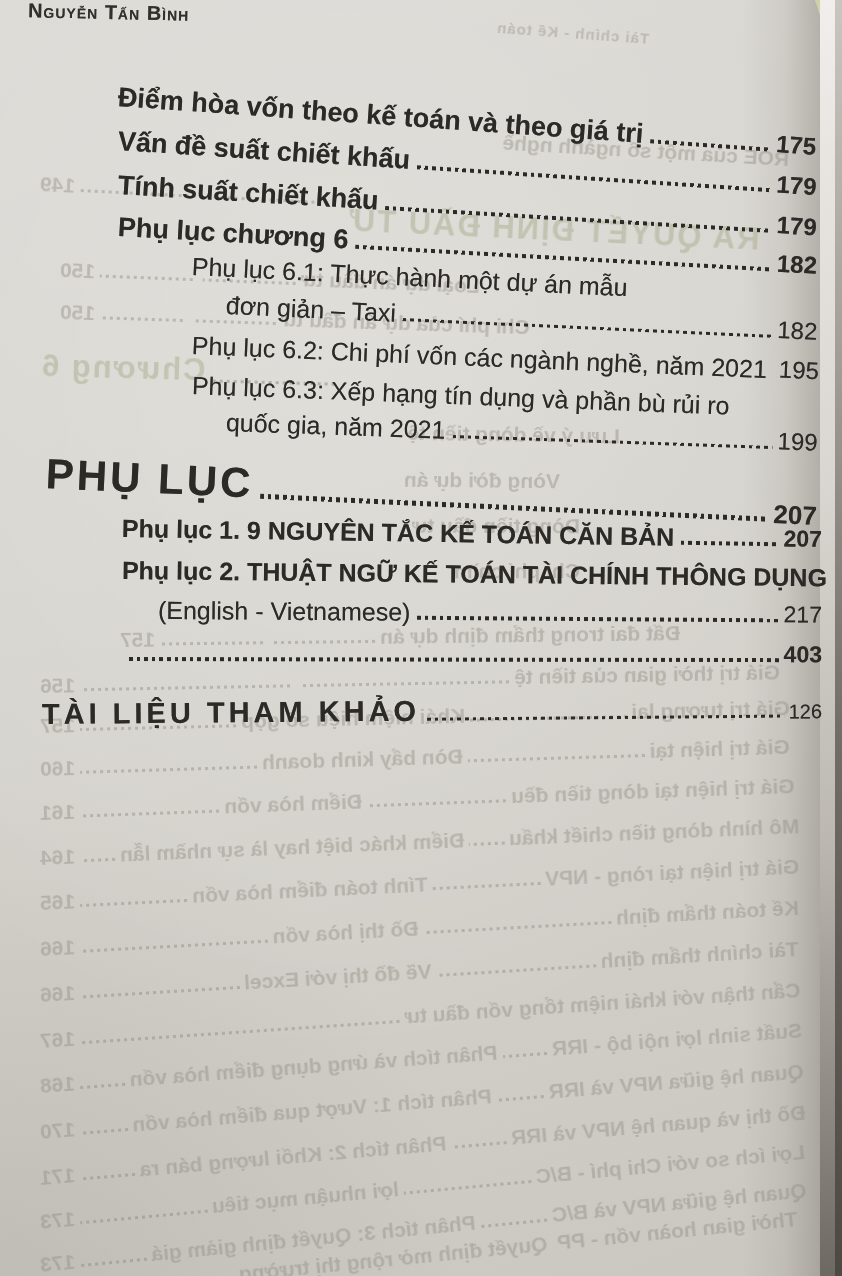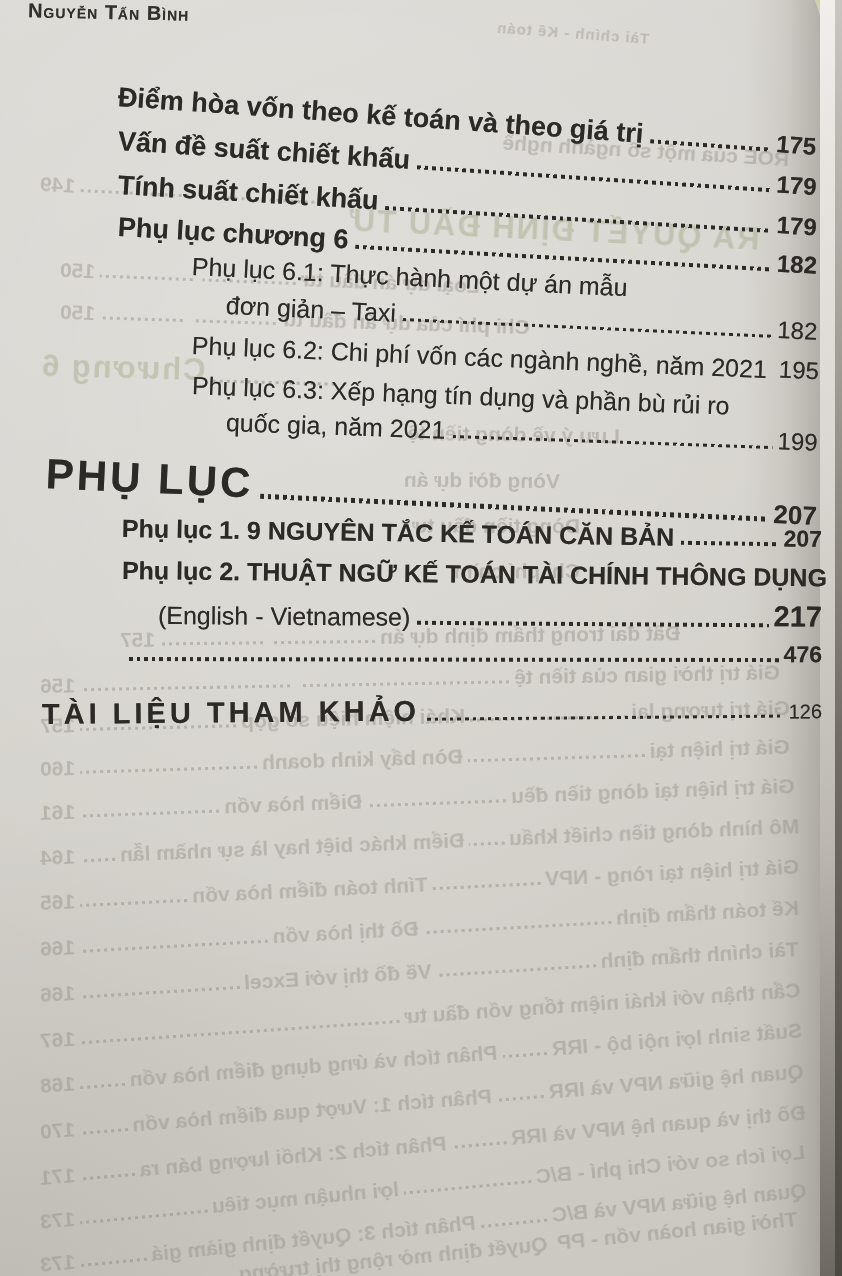--- a/index.html
+++ b/index.html
@@ -40,21 +40,21 @@
   .lv-sub .pg{font-size:24px;font-weight:400;}
   .lv-subcont{font-size:25px;font-weight:400;}
   .lv-subcont .dots{height:3px;}
   .lv-subcont .pg{font-size:24px;font-weight:400;}
   .lv-heading{font-size:42px;font-weight:800;letter-spacing:3px;}
   .lv-heading .pg{font-size:26px;letter-spacing:0;}
   .lv-heading .dots{height:5px;margin-bottom:8px;}
   .lv-appendix{font-size:25px;font-weight:700;}
   .lv-appendix .pg{font-size:23px;}
   .lv-appendixcont{font-size:25px;font-weight:400;}
-  .lv-appendixcont .pg{font-size:29px;font-weight:700;}
+  .lv-appendixcont .pg{font-size:23px;font-weight:400;}
   .lv-ref{font-size:29px;font-weight:600;letter-spacing:4px;}
   .lv-ref .dots{height:3px;}
   .lv-ref .pg{font-size:20px;font-weight:400;letter-spacing:0;}
   .t.reg{font-weight:400;}
   
   .bleed{position:absolute;transform-origin:0 50%;opacity:.42;filter:blur(.5px);pointer-events:none;}
   .bleed-inner{display:flex;align-items:flex-end;white-space:nowrap;transform:scaleX(-1);
     color:var(--bleed-ink);font-size:21px;font-weight:700;width:100%;}
   .bleed .dots{flex:1;height:2.6px;margin:0 5px 6px 5px;
     background:repeating-linear-gradient(90deg,rgba(122,118,108,.85) 0 3px,transparent 3px 7px);}
@@ -337,21 +337,21 @@
       <div class="row lv-appendix" style="left: 122px; top: 556px; width: 700px; transform: rotate(0.6deg);">
         <span class="t">Phụ lục 2. THUẬT NGỮ KẾ TOÁN TÀI CHÍNH THÔNG DỤNG</span>
       </div>
       <div class="row lv-appendixcont" style="left: 158px; top: 596px; width: 664px; transform: rotate(0.4deg);">
         <span class="t">(English - Vietnamese)</span>
         <i class="dots"></i>
         <span class="pg">217</span>
       </div>
       <div class="row lv-appendix" style="left: 122px; top: 640px; width: 700px; transform: rotate(0.1deg);">
         <i class="dots"></i>
-        <span class="pg">476</span>
+        <span class="pg">403</span>
       </div>
       <div class="row lv-ref" style="left: 42px; top: 698px; width: 780px; transform: rotate(-0.5deg);">
         <span class="t">TÀI LIỆU THAM KHẢO</span>
         <i class="dots"></i>
         <span class="pg">126</span>
       </div>
     </div>
 </div>
 
 </body></html>

